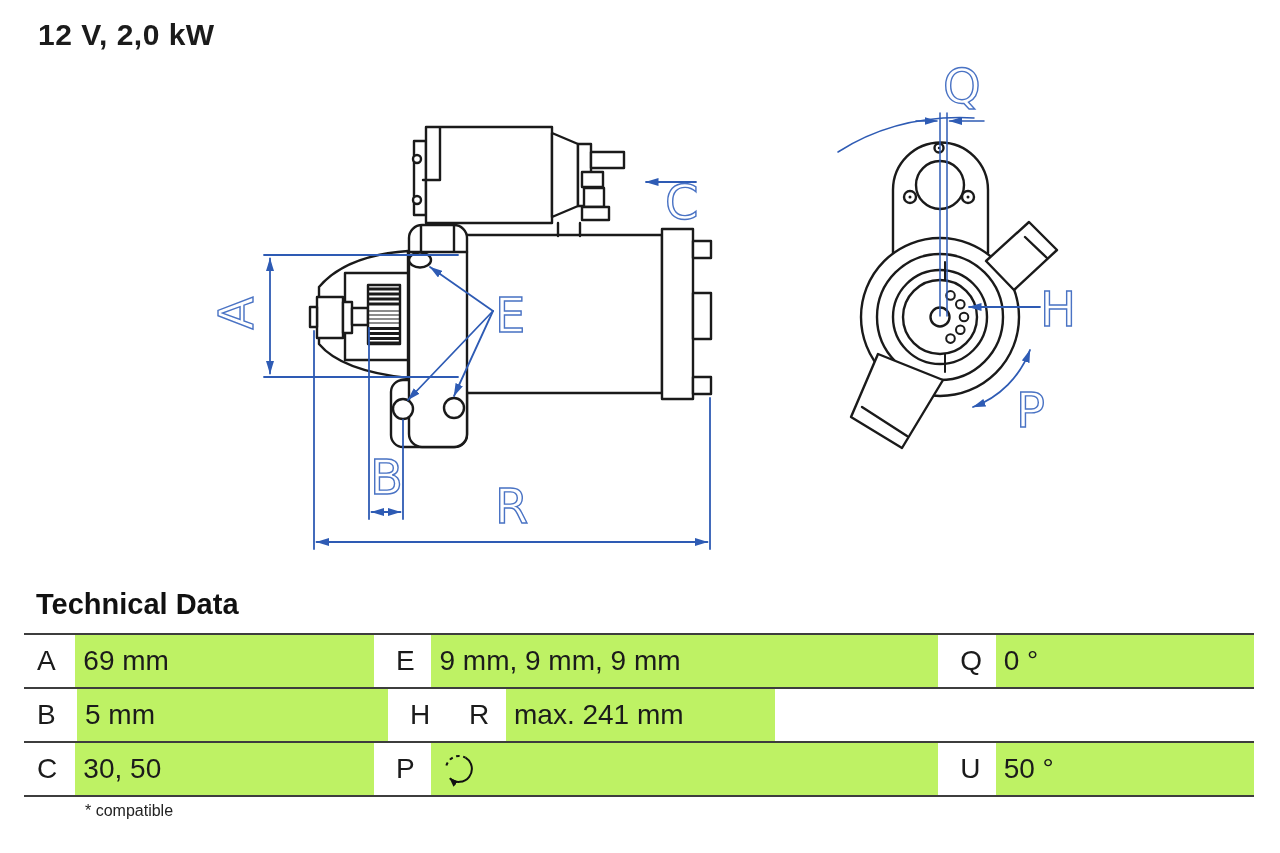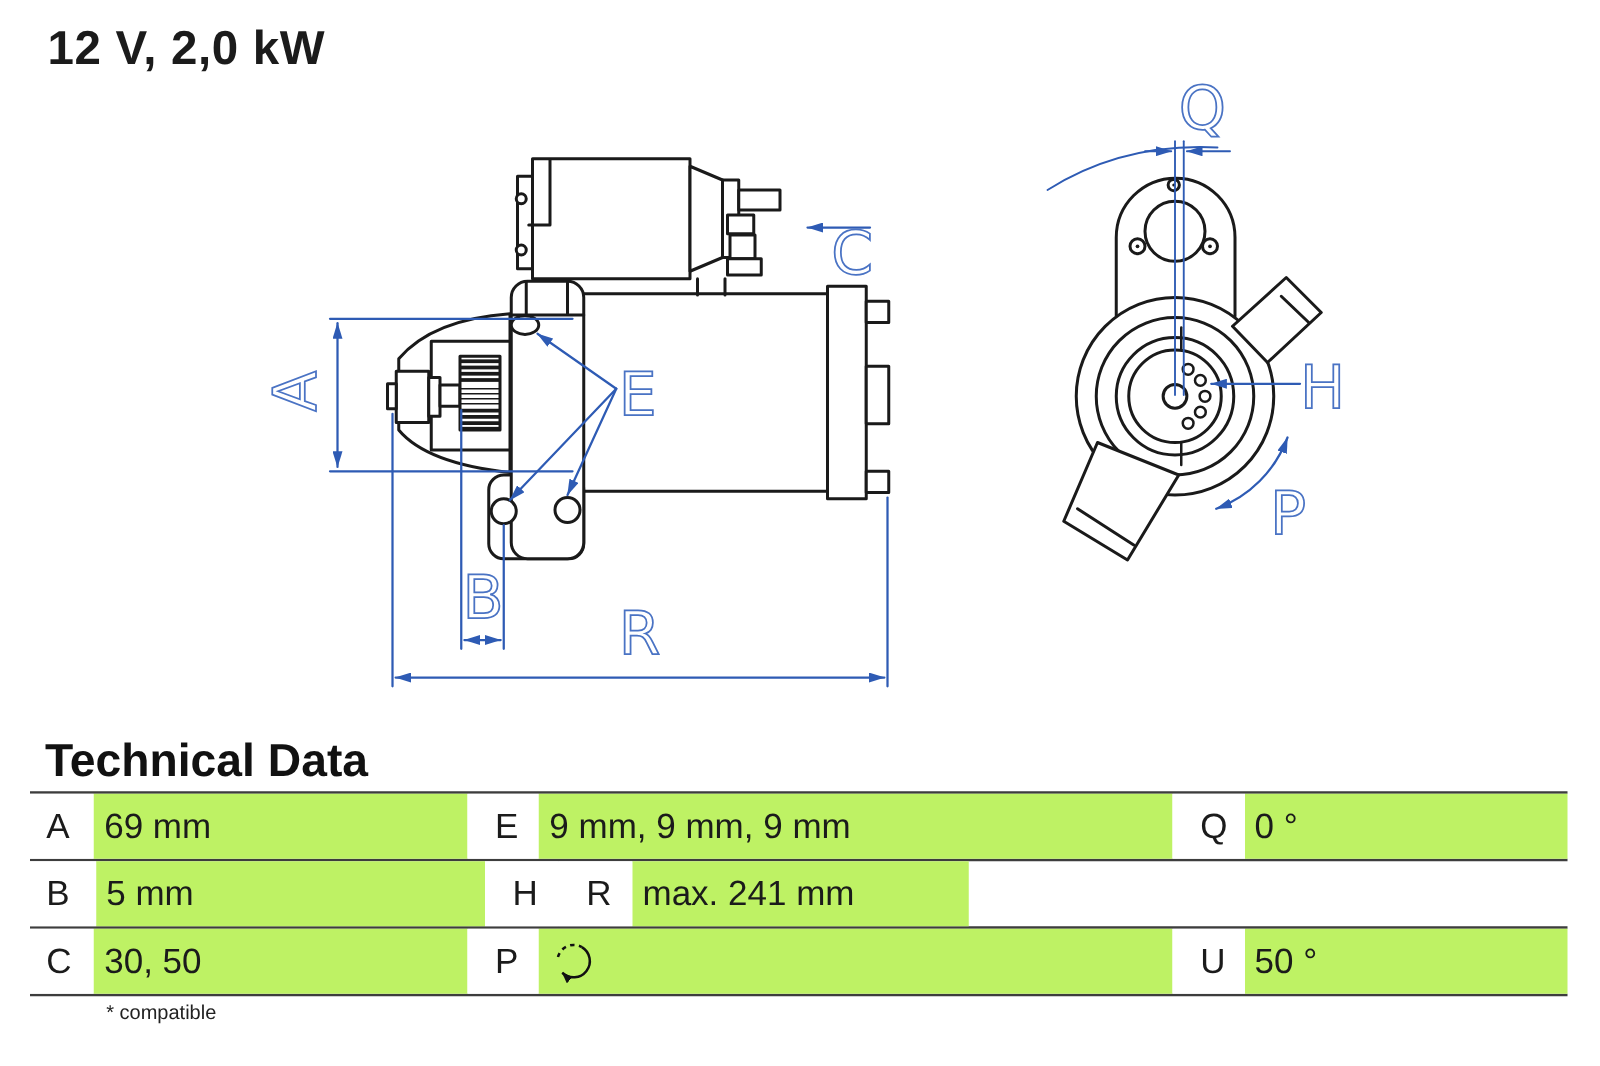--- a/index.html
+++ b/index.html
@@ -1,21 +1,21 @@
 <!DOCTYPE html>
 <html><head>
 <meta charset="utf-8">
 <style>
   html,body{margin:0;padding:0;background:#ffffff;}
   .screen{position:relative;width:1280px;height:853px;background:#ffffff;overflow:hidden;
           font-family:"Liberation Sans","DejaVu Sans",sans-serif;color:#1b1b1b;}
-  .page-title{position:absolute;left:38px;top:18px;font-size:38px;font-weight:700;
+  .page-title{position:absolute;left:38px;top:18px;font-size:30px;font-weight:700;
               letter-spacing:0.5px;color:#1b1b1b;}
   .diagram-svg{position:absolute;left:0;top:0;width:1280px;height:580px;}
-  .tech-heading{position:absolute;left:36px;top:588px;font-size:37px;font-weight:700;color:#111;}
+  .tech-heading{position:absolute;left:36px;top:588px;font-size:29px;font-weight:700;color:#111;}
   .tech-table{position:absolute;left:24px;top:633px;width:1230px;border-top:2px solid #3d3d3d;}
   .trow{display:flex;height:52px;border-bottom:2px solid #3d3d3d;font-size:28px;}
   .cell{display:flex;align-items:center;box-sizing:border-box;height:100%;}
   .kcell{background:#ffffff;}
   .vcell{background:#bef264;padding-left:8px;}
   .k1{width:53px;padding-left:13px;}
   .v1{width:311px;}
   .k2{width:59px;padding-left:22px;}
   .v2{width:528px;}
   .k3{width:59px;padding-left:22px;}

